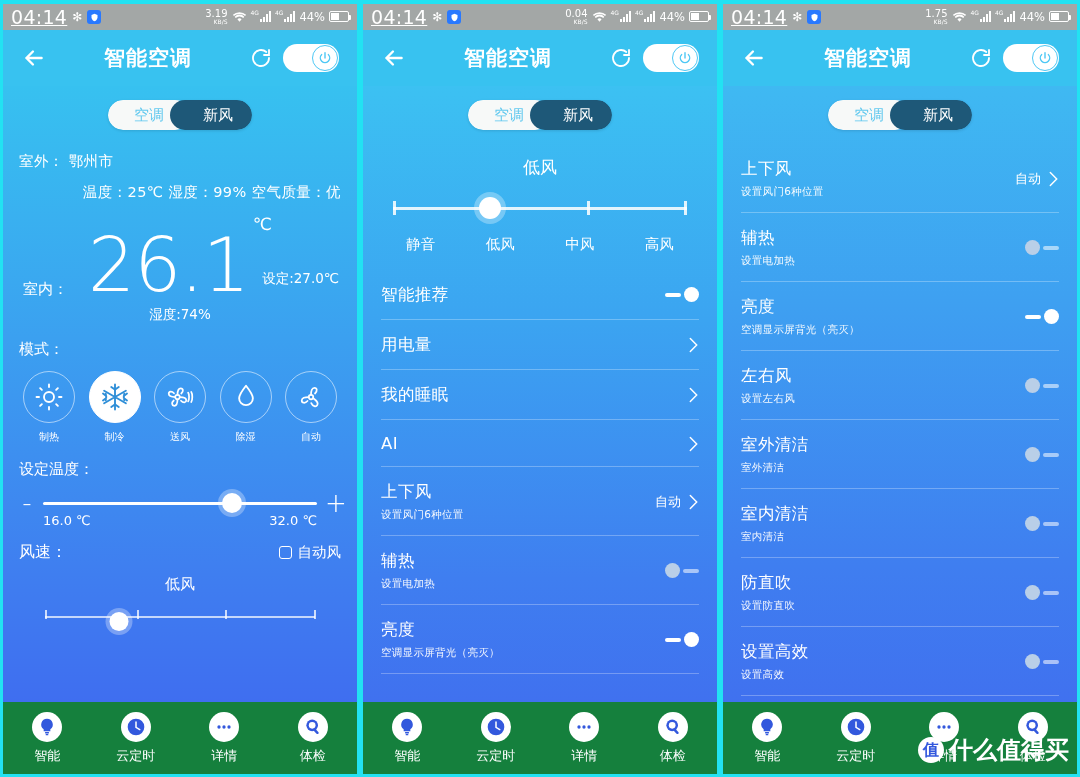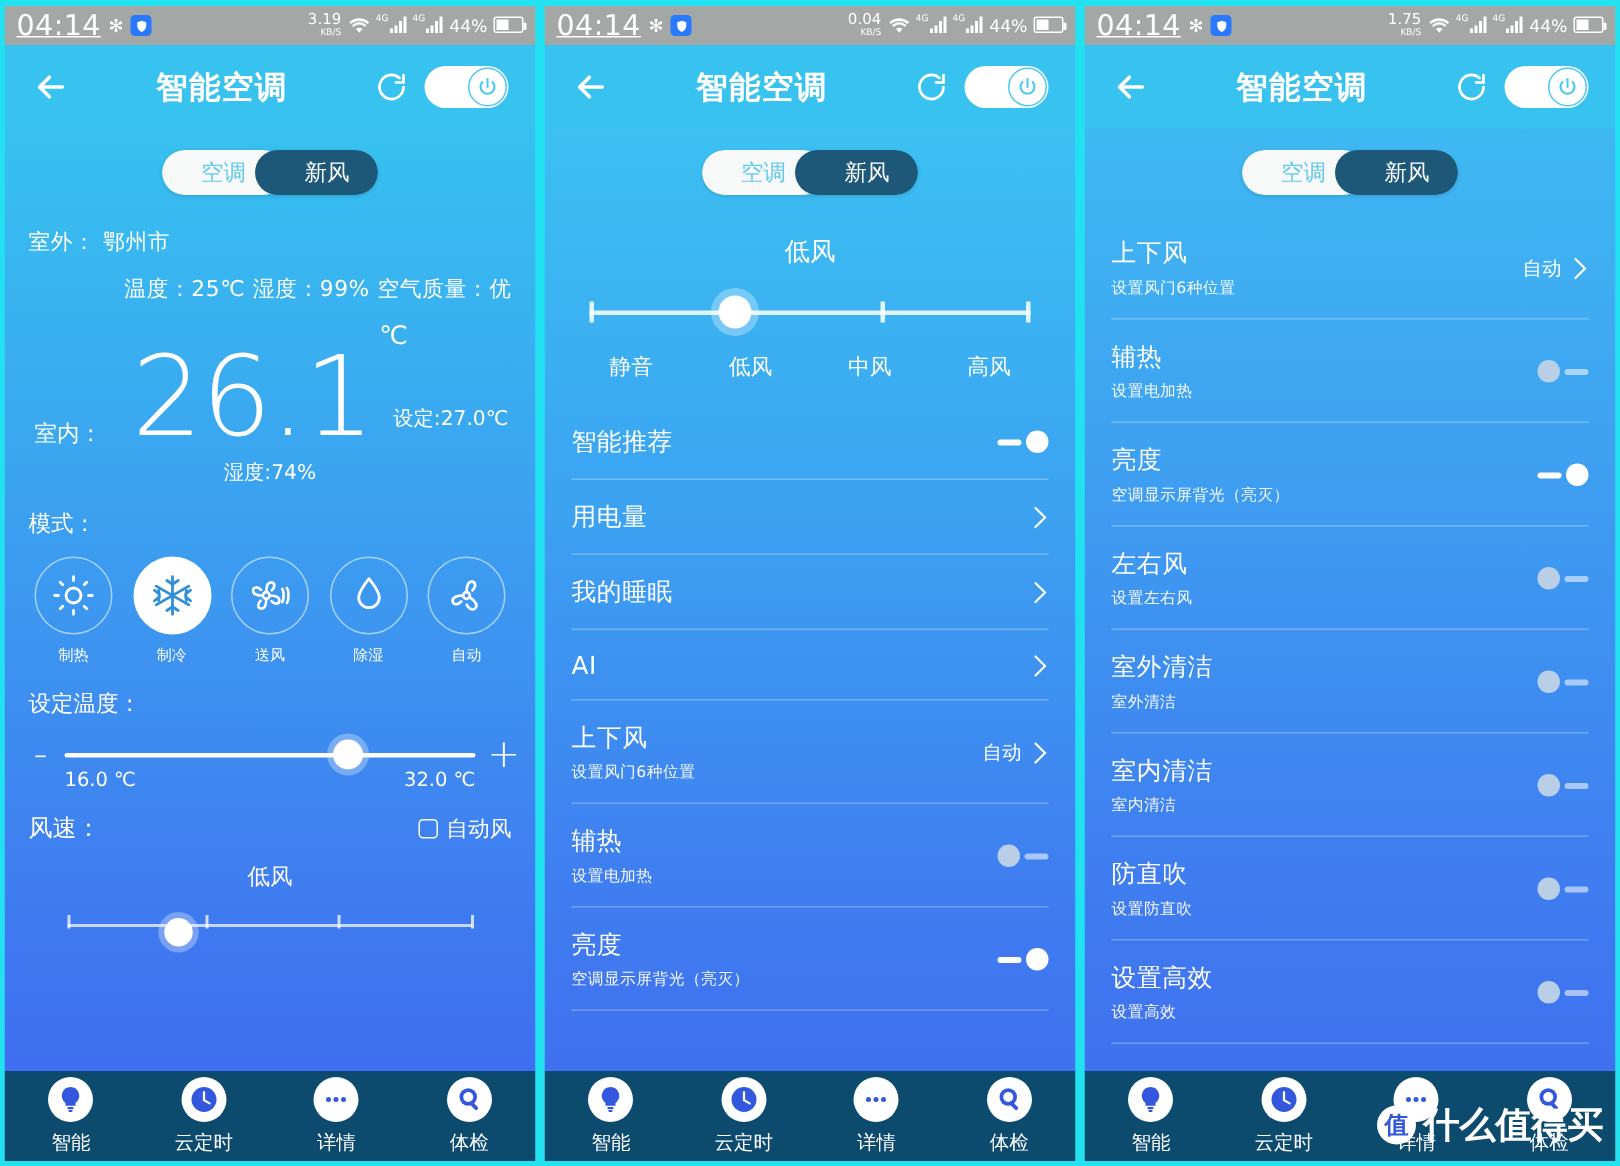--- a/index.html
+++ b/index.html
@@ -195,21 +195,21 @@
   .tg .bar { position: absolute; right: 0; top: 6px; width: 16px; height: 4px; border-radius: 2px; }
   .tg .dot { position: absolute; width: 15px; height: 15px; border-radius: 50%; top: 0; }
   .tg.off .bar { background: rgba(255,255,255,.55); }
   .tg.off .dot { left: 0; background: #b9cfe8; }
   .tg.on { }
   .tg.on .bar { left: 0; right: auto; background: #ffffff; }
   .tg.on .dot { right: 0; left: auto; background: #ffffff; }
 
   
   .bottomnav {
-    height: 60px; background: #0c4a6e; flex: none;
+    height: 72px; background: #15803d; flex: none;
     display: flex; align-items: center; position: relative;
   }
   .nav-item {
     flex: 1; text-align: center; color: #fff; cursor: pointer;
   }
   .nav-ico {
     width: 30px; height: 30px; border-radius: 50%; background: #fff;
     margin: 0 auto; display: flex; align-items: center; justify-content: center;
   }
   .nav-ico svg { width: 20px; height: 20px; }

